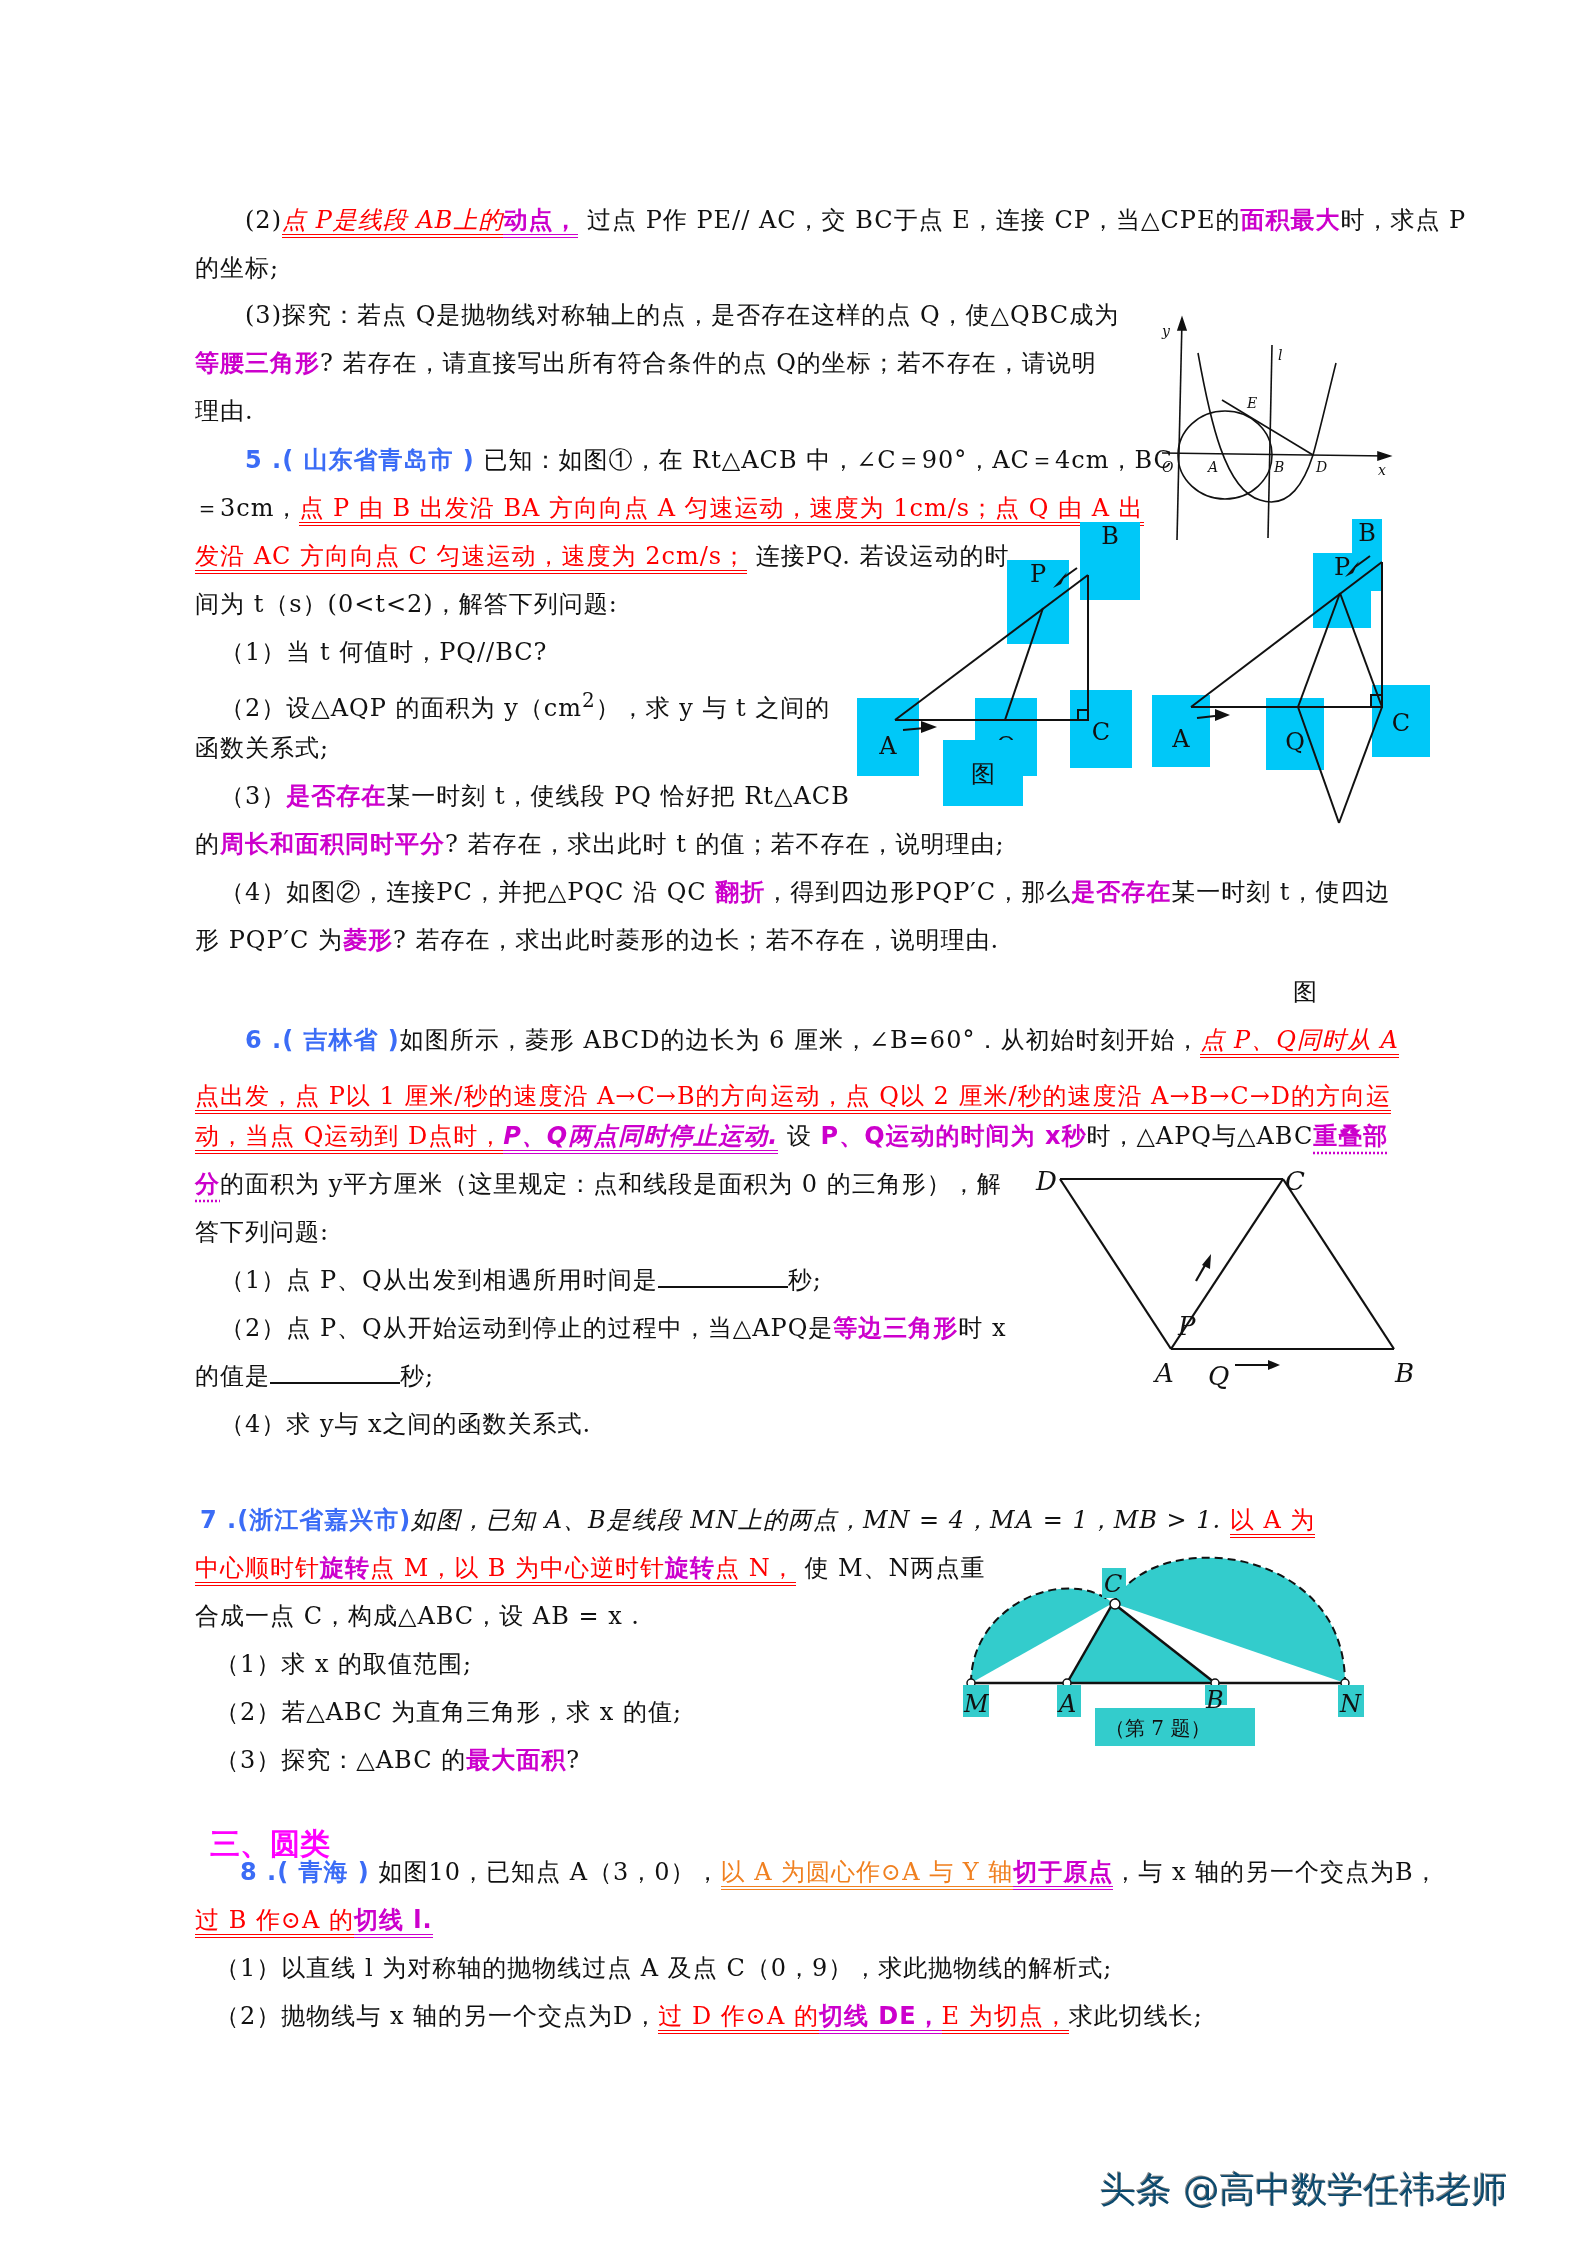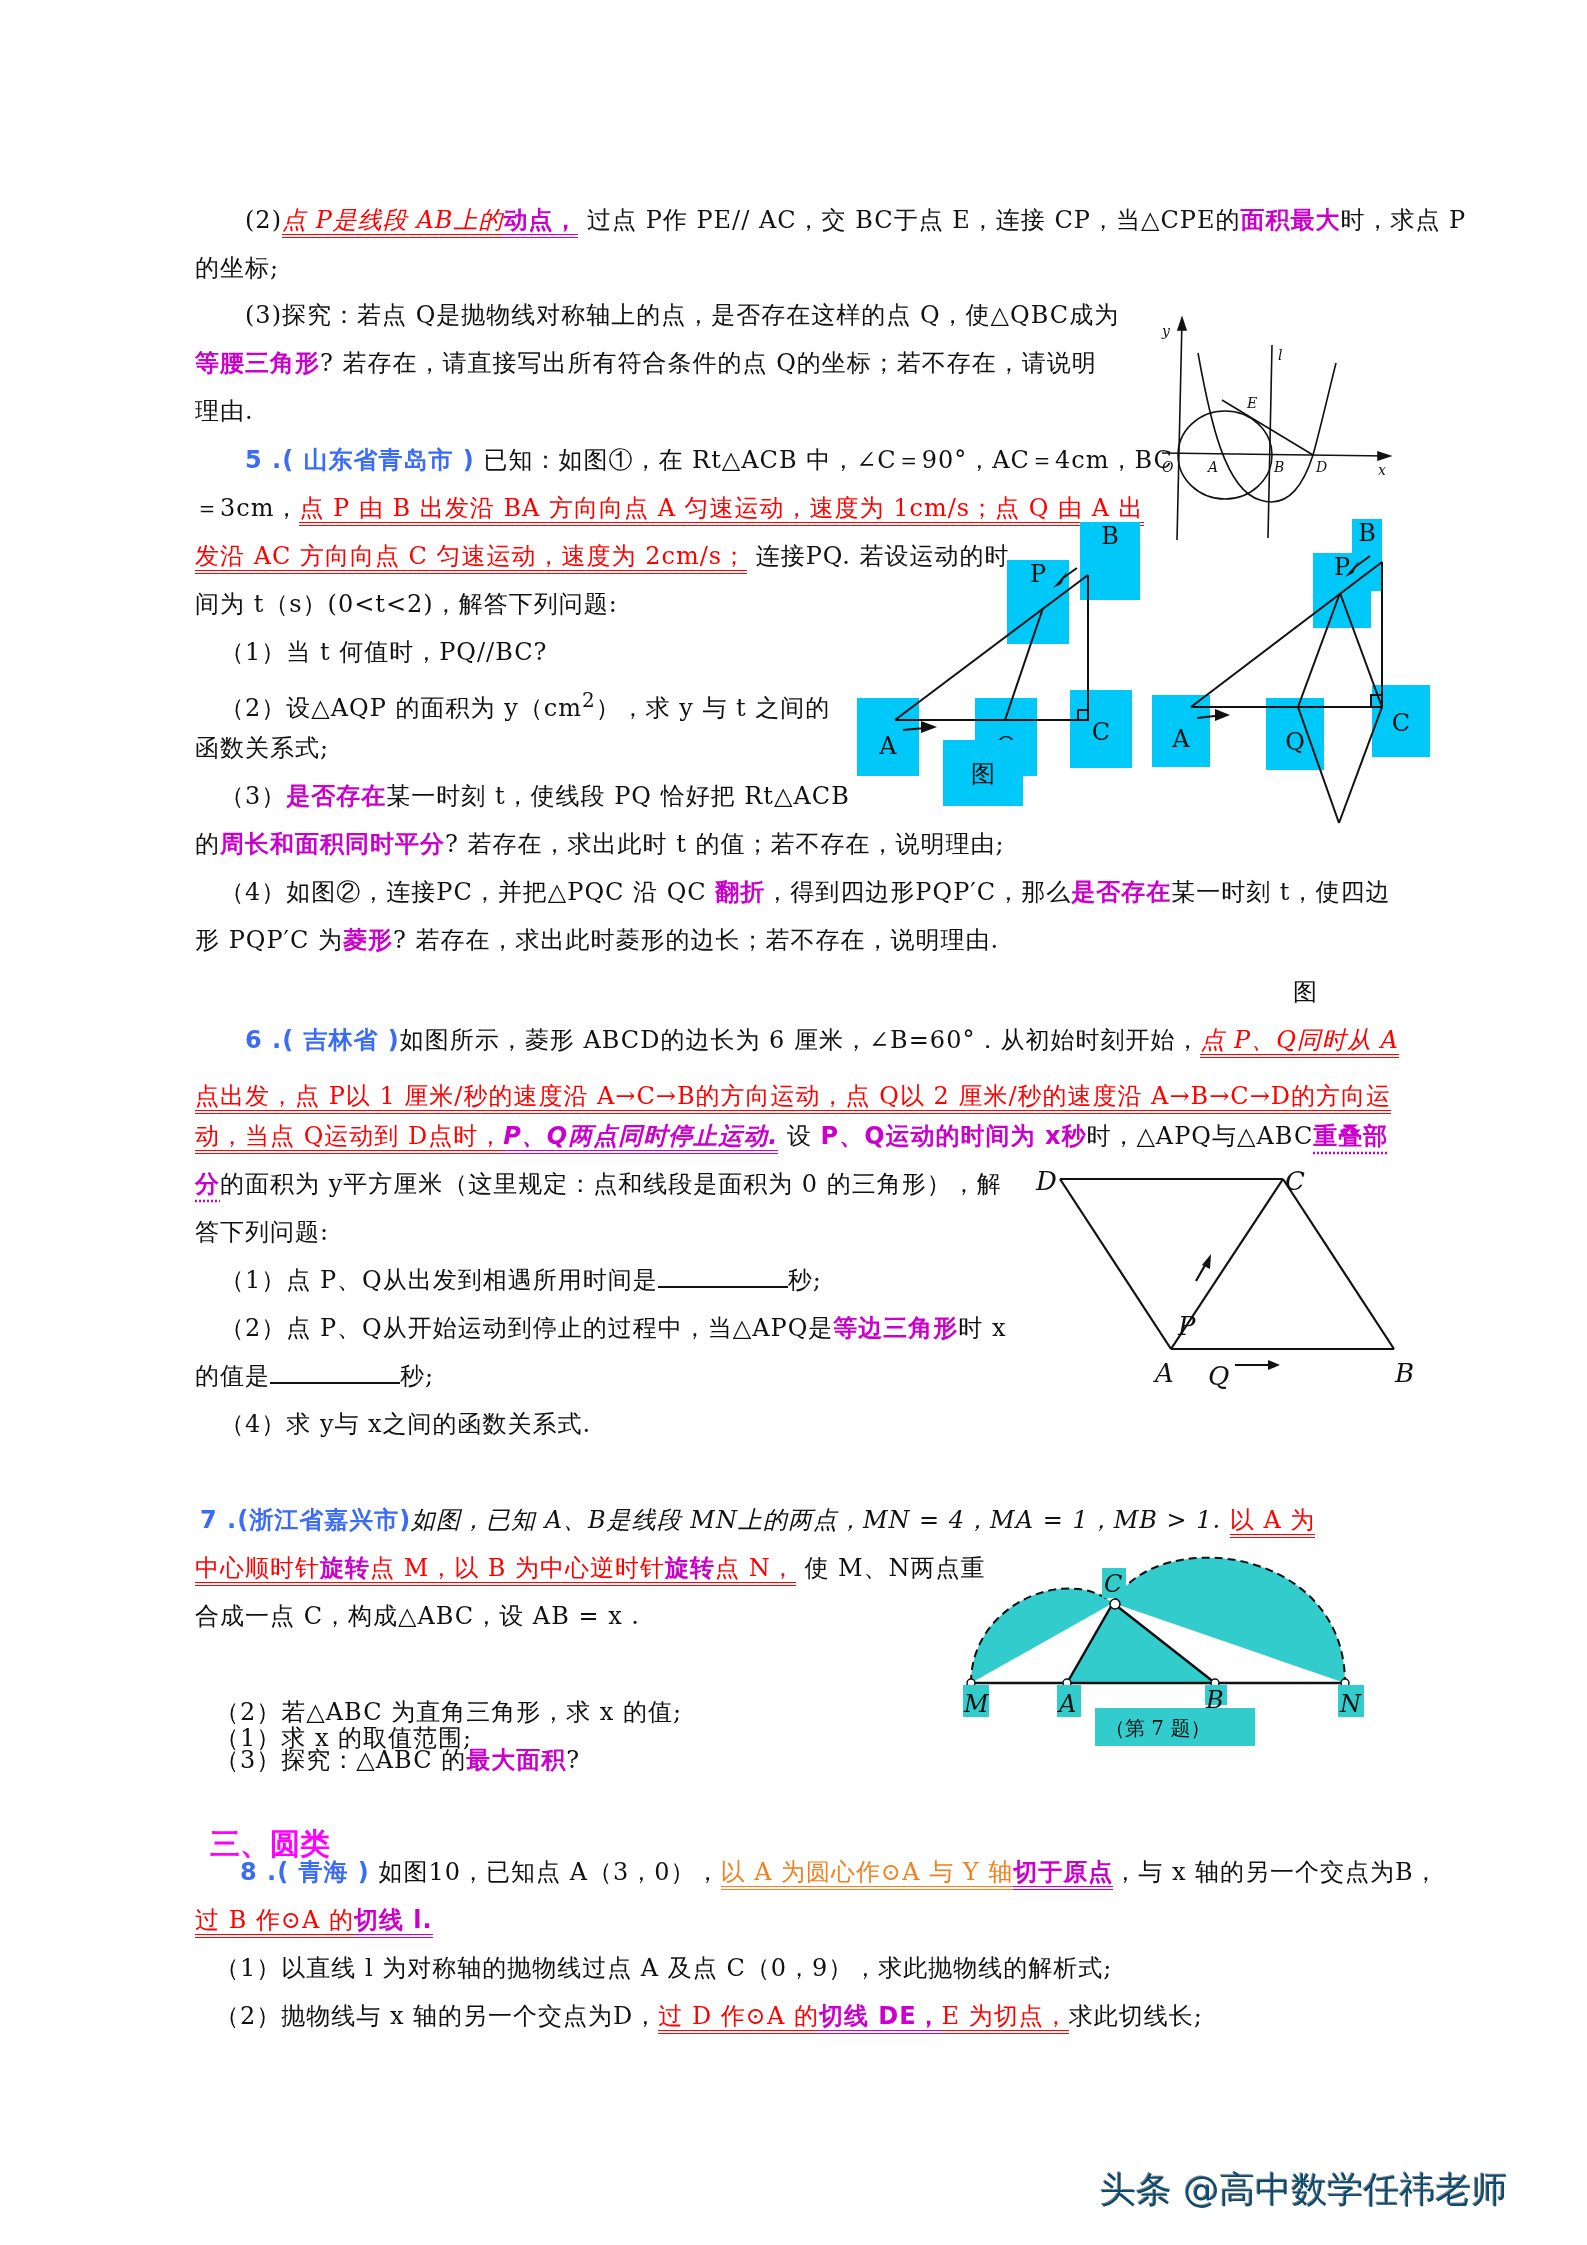--- a/index.html
+++ b/index.html
@@ -182,21 +182,21 @@
   </g>
 </svg>
 
 <div class="line" style="left:200px;top:1505px;">
   <span class="blue">7 .</span><span class="blue">(浙江省嘉兴市)</span><span class="it">如图，已知 A、B是线段 MN上的两点，MN = 4，MA = 1，MB &gt; 1.</span> <span class="red ul-red">以 A 为</span>
 </div>
 <div class="line" style="left:195px;top:1553px;">
   <span class="ul-red"><span class="red">中心顺时针</span><span class="mag">旋转</span><span class="red">点 M，以 B 为中心逆时针</span><span class="mag">旋转</span><span class="red">点 N，</span></span> <span>使 M、N两点重</span>
 </div>
 <div class="line" style="left:195px;top:1601px;">合成一点 C，构成△ABC，设 AB = x .</div>
-<div class="line" style="left:215px;top:1723px;">（1）求 x 的取值范围;</div>
+<div class="line" style="left:215px;top:1649px;">（1）求 x 的取值范围;</div>
 <div class="line" style="left:215px;top:1697px;">（2）若△ABC 为直角三角形，求 x 的值;</div>
 <div class="line" style="left:215px;top:1745px;">
   <span>（3）探究：△ABC 的</span><span class="mag">最大面积</span><span>?</span>
 </div>
 
 <div class="fig" style="left:955px;top:1545px;width:420px;height:215px;">
   <svg style="position:absolute;left:0;top:0;" width="420" height="215">
     <path d="M16,138 C16,60 110,20 158,58 L16,138 Z" fill="#33cccc"></path>
     <path d="M158,58 C200,-20 390,0 390,138 L158,58 Z" fill="#33cccc"></path>
     <polygon points="158,58 112,138 260,138" fill="#33cccc"></polygon>

